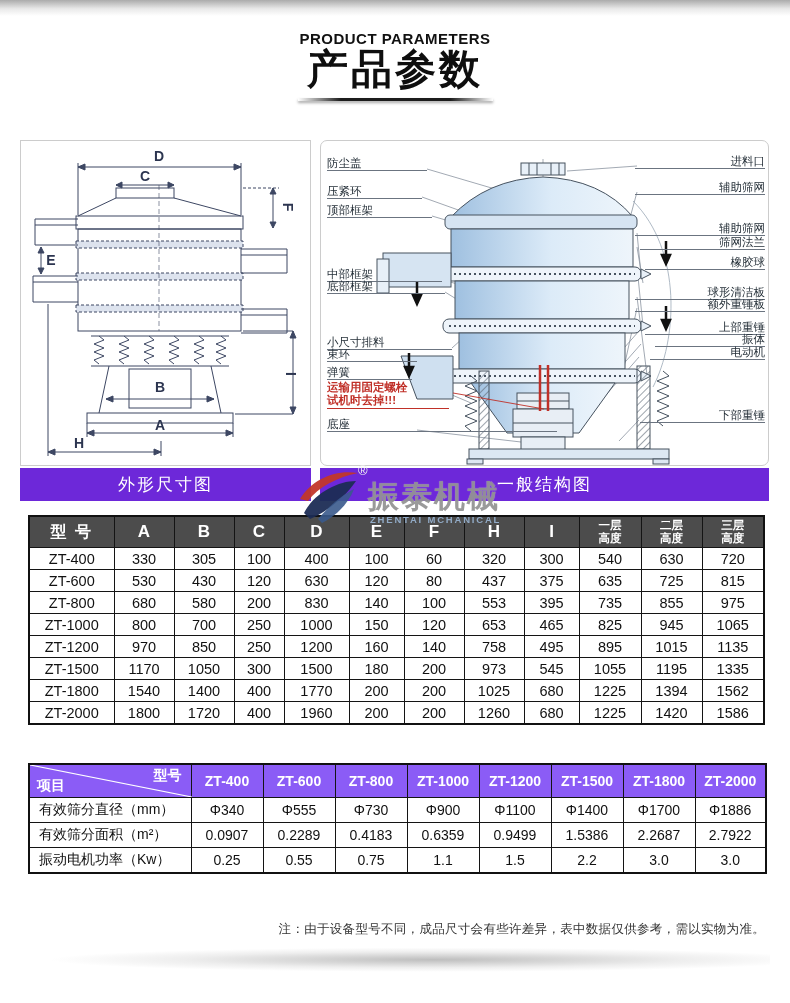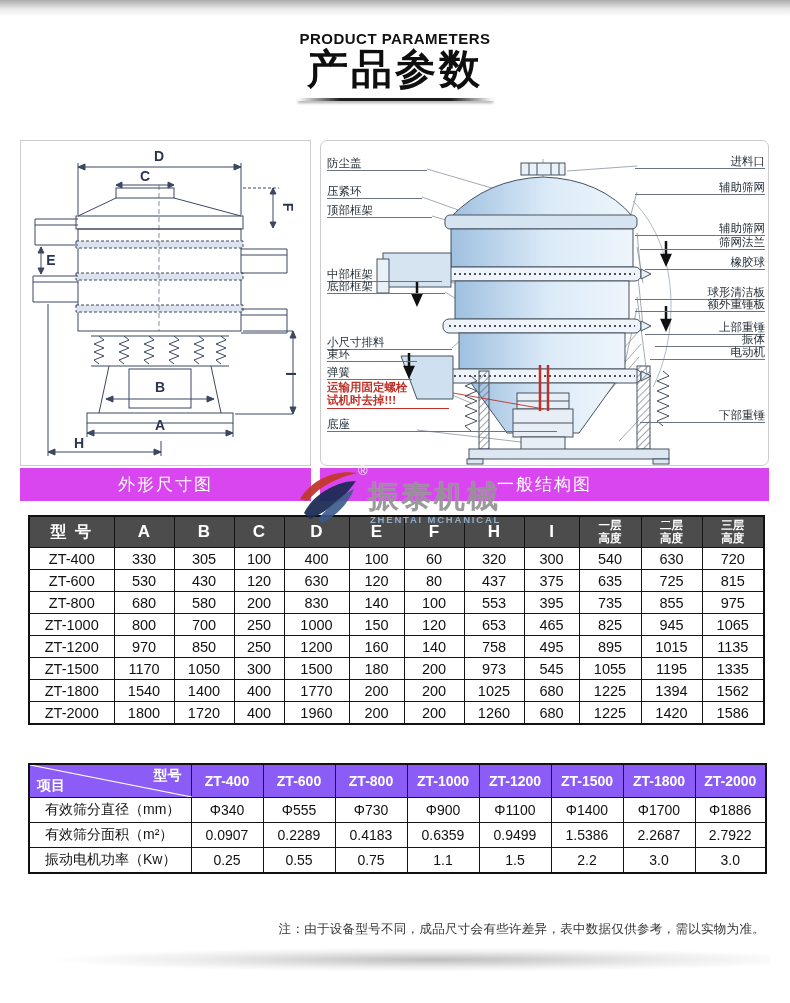--- a/index.html
+++ b/index.html
@@ -17,21 +17,21 @@
   #title-block{position:absolute;left:0;top:28px;width:790px;text-align:center;}
   #page-title{font-size:41px;font-weight:bold;letter-spacing:3px;color:#0e0e0e;line-height:1.1;}
   #page-subtitle{font-size:15px;font-weight:bold;letter-spacing:.5px;color:#111;margin-top:2px;}
   #title-divider{width:195px;height:3px;margin:6px auto 0;
     background:linear-gradient(to right,rgba(60,60,60,0),#1c1c1c 22%,#1c1c1c 78%,rgba(60,60,60,0));
     box-shadow:0 2px 3px rgba(0,0,0,.35);}
   
   .panel{position:absolute;top:140px;height:326px;background:#fff;border:1px solid #cccccc;box-sizing:border-box;}
   #left-panel{left:20px;width:291px;}
   #right-panel{left:320px;width:449px;border-radius:7px;}
-  .caption-bar{position:absolute;top:468px;height:33px;background:#d946ef;color:#fff;
+  .caption-bar{position:absolute;top:468px;height:33px;background:#6d28d9;color:#fff;
     font-size:17px;letter-spacing:2px;text-align:center;line-height:33px;z-index:2;}
   #left-caption{left:20px;width:291px;}
   #right-caption{left:320px;width:449px;}
   
   .dlab{position:absolute;font-size:11.5px;line-height:12px;color:#1f2a33;
     border-bottom:1px solid #6b7480;padding-bottom:1px;white-space:nowrap;}
   .dlab.L{left:6px;text-align:left;}
   .dlab.R{right:3px;text-align:right;}
   #warn-label{position:absolute;left:6px;font-size:11.5px;line-height:13px;font-weight:bold;
     color:#c03028;border-bottom:1px solid #c03028;padding-bottom:1px;white-space:nowrap;}
@@ -49,21 +49,21 @@
   #table1 th.letter{font-size:17px;font-weight:bold;}
   #table1 th.model-h{font-size:16px;font-weight:bold;letter-spacing:2px;}
   #table1 td{border:1px solid #141414;text-align:center;font-size:14.5px;height:21px;padding:0;background:#fff;color:#111;}
   #table1{border:2px solid #111;}
   .wrapnarrow{display:inline-block;width:26px;word-break:break-all;font-size:11.5px;line-height:13px;font-weight:bold;}
   #unit-note{position:absolute;right:27px;top:766px;font-size:13px;color:#0f172a;}
   
   #table2{position:absolute;left:28px;top:763px;width:737px;border-collapse:collapse;table-layout:fixed;border:2px solid #111;}
   #table2 th{background:#8b5cf6;color:#fff;border:1px solid #141414;height:32px;padding:0;font-size:14px;font-weight:bold;}
   #table2 td{border:1px solid #141414;height:24px;padding:0;font-size:14px;text-align:center;background:#fff;color:#111;}
-  #table2 td.rlabel{text-align:left;padding-left:15px;font-size:14px;}
+  #table2 td.rlabel{text-align:left;padding-left:9px;font-size:14px;}
   #corner-cell{position:relative;}
   #corner-cell svg{position:absolute;left:0;top:0;}
   #corner-top{position:absolute;top:2px;right:9px;font-size:14px;}
   #corner-bottom{position:absolute;bottom:2px;left:7px;font-size:14px;}
   #footnote{position:absolute;right:25px;top:921px;font-size:12.5px;color:#333;letter-spacing:.3px;}
   
   svg.diagram{display:block;}
 </style>
 </head>
 <body>

